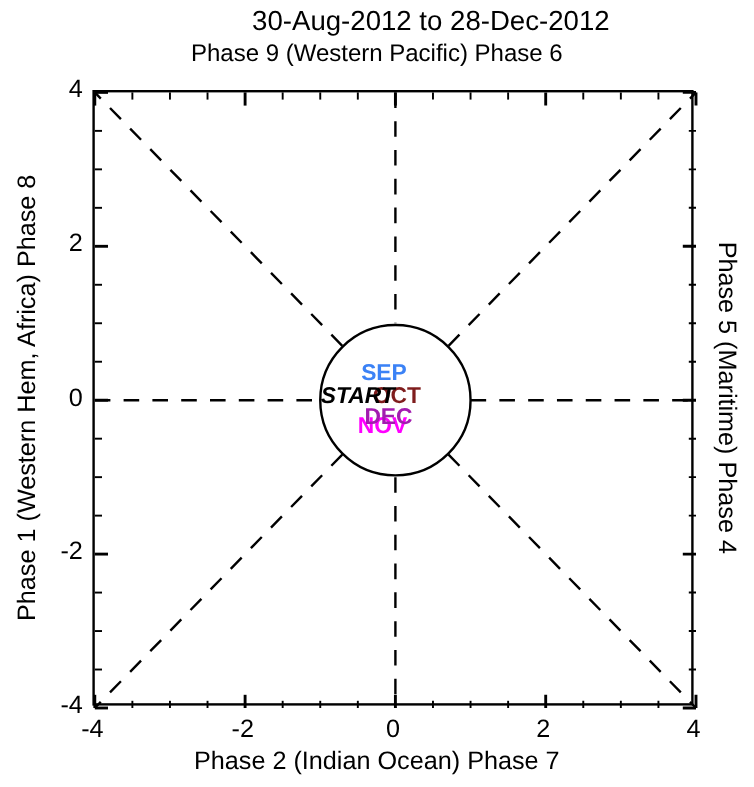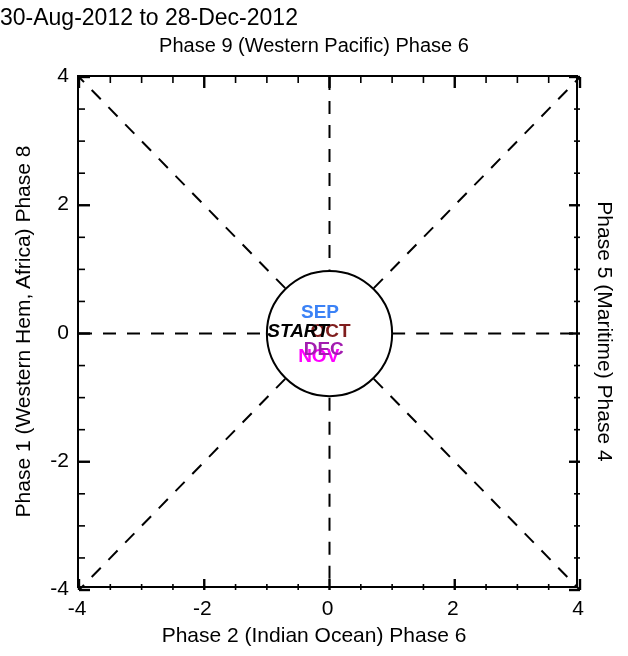--- a/index.html
+++ b/index.html
@@ -17,21 +17,21 @@
     color: #000000;
     overflow: hidden;
   }
 
   
   .title-main {
     position: absolute;
     left: 0;
     top: 2px;
     width: 508px;
-    text-align: left;
+    text-align: right;
     font-size: 23px;
     line-height: 30px;
     letter-spacing: 0px;
     white-space: nowrap;
   }
   .title-sub {
     position: absolute;
     left: 0;
     top: 32px;
     width: 628px;
@@ -249,19 +249,19 @@
       <div class="ytick-label" style="left: 9px; top: 75px;">4</div>
     </div>
   <div id="data-labels">
       <div class="data-label" style="color: #3b82f6; left: 319.985px; top: 311px; z-index: 10;">SEP</div>
       <div class="data-label" style="color: #7f1d1d; left: 330.631px; top: 330.217px; z-index: 11; text-align: center;">OCT</div>
       <div class="data-label" style="color: rgb(255, 0, 255); left: 318.732px; top: 339.195px; z-index: 12; margin-top: 16px;">NOV</div>
       <div class="data-label" style="color: #a21caf; left: 323.743px; top: 348.173px; z-index: 13;">DEC</div>
       <div class="start-label" style="color: rgb(0, 0, 0); left: 298.066px; top: 330.217px; z-index: 30;">START</div>
     </div>
 
-  <div class="axis-title-bottom">Phase 2 (Indian Ocean) Phase 6</div>
+  <div class="axis-title-bottom">Phase 2 (Indian Ocean) Phase 7</div>
 
   <div class="axis-title-left">Phase 1 (Western Hem, Africa) Phase 8</div>
 
   <div class="axis-title-right">Phase 5 (Maritime) Phase 4</div>
 
 </div>
 
 </body></html>

